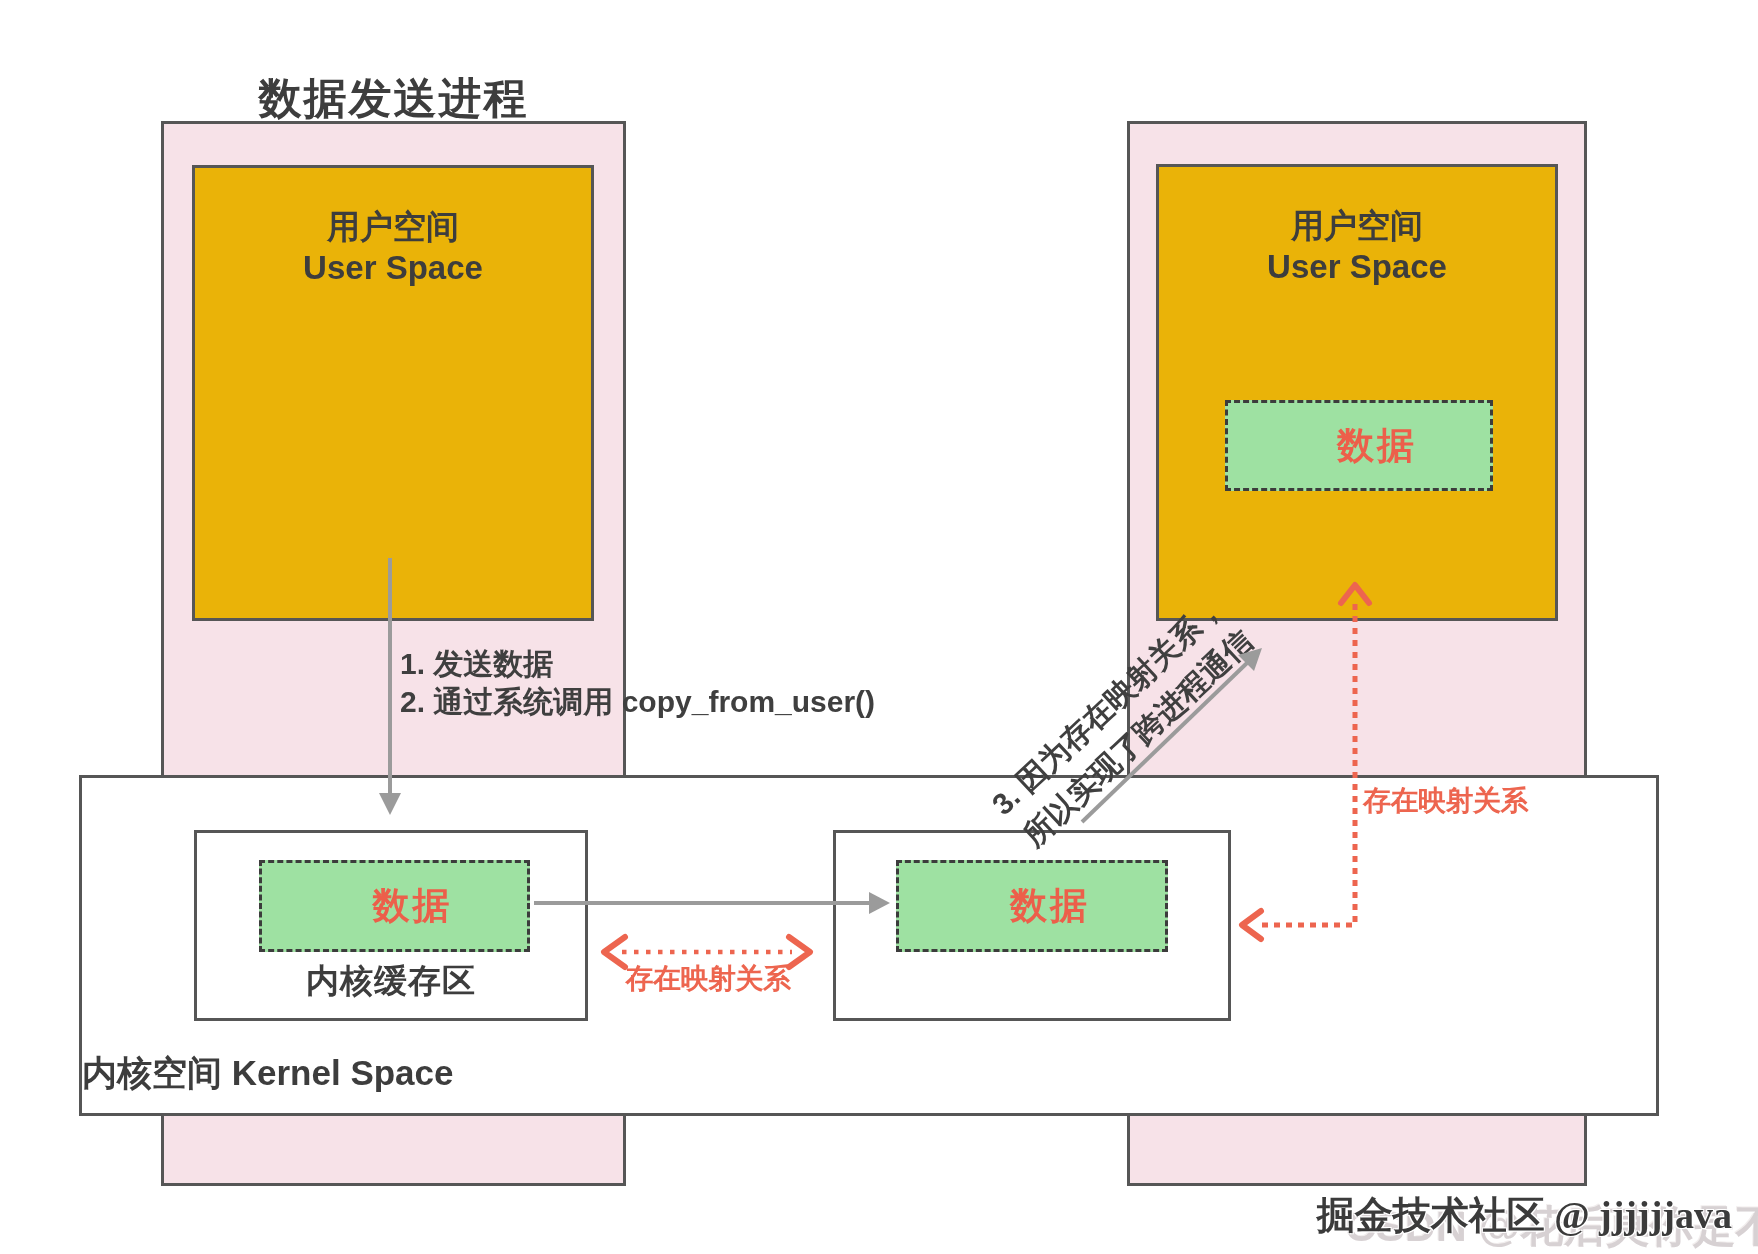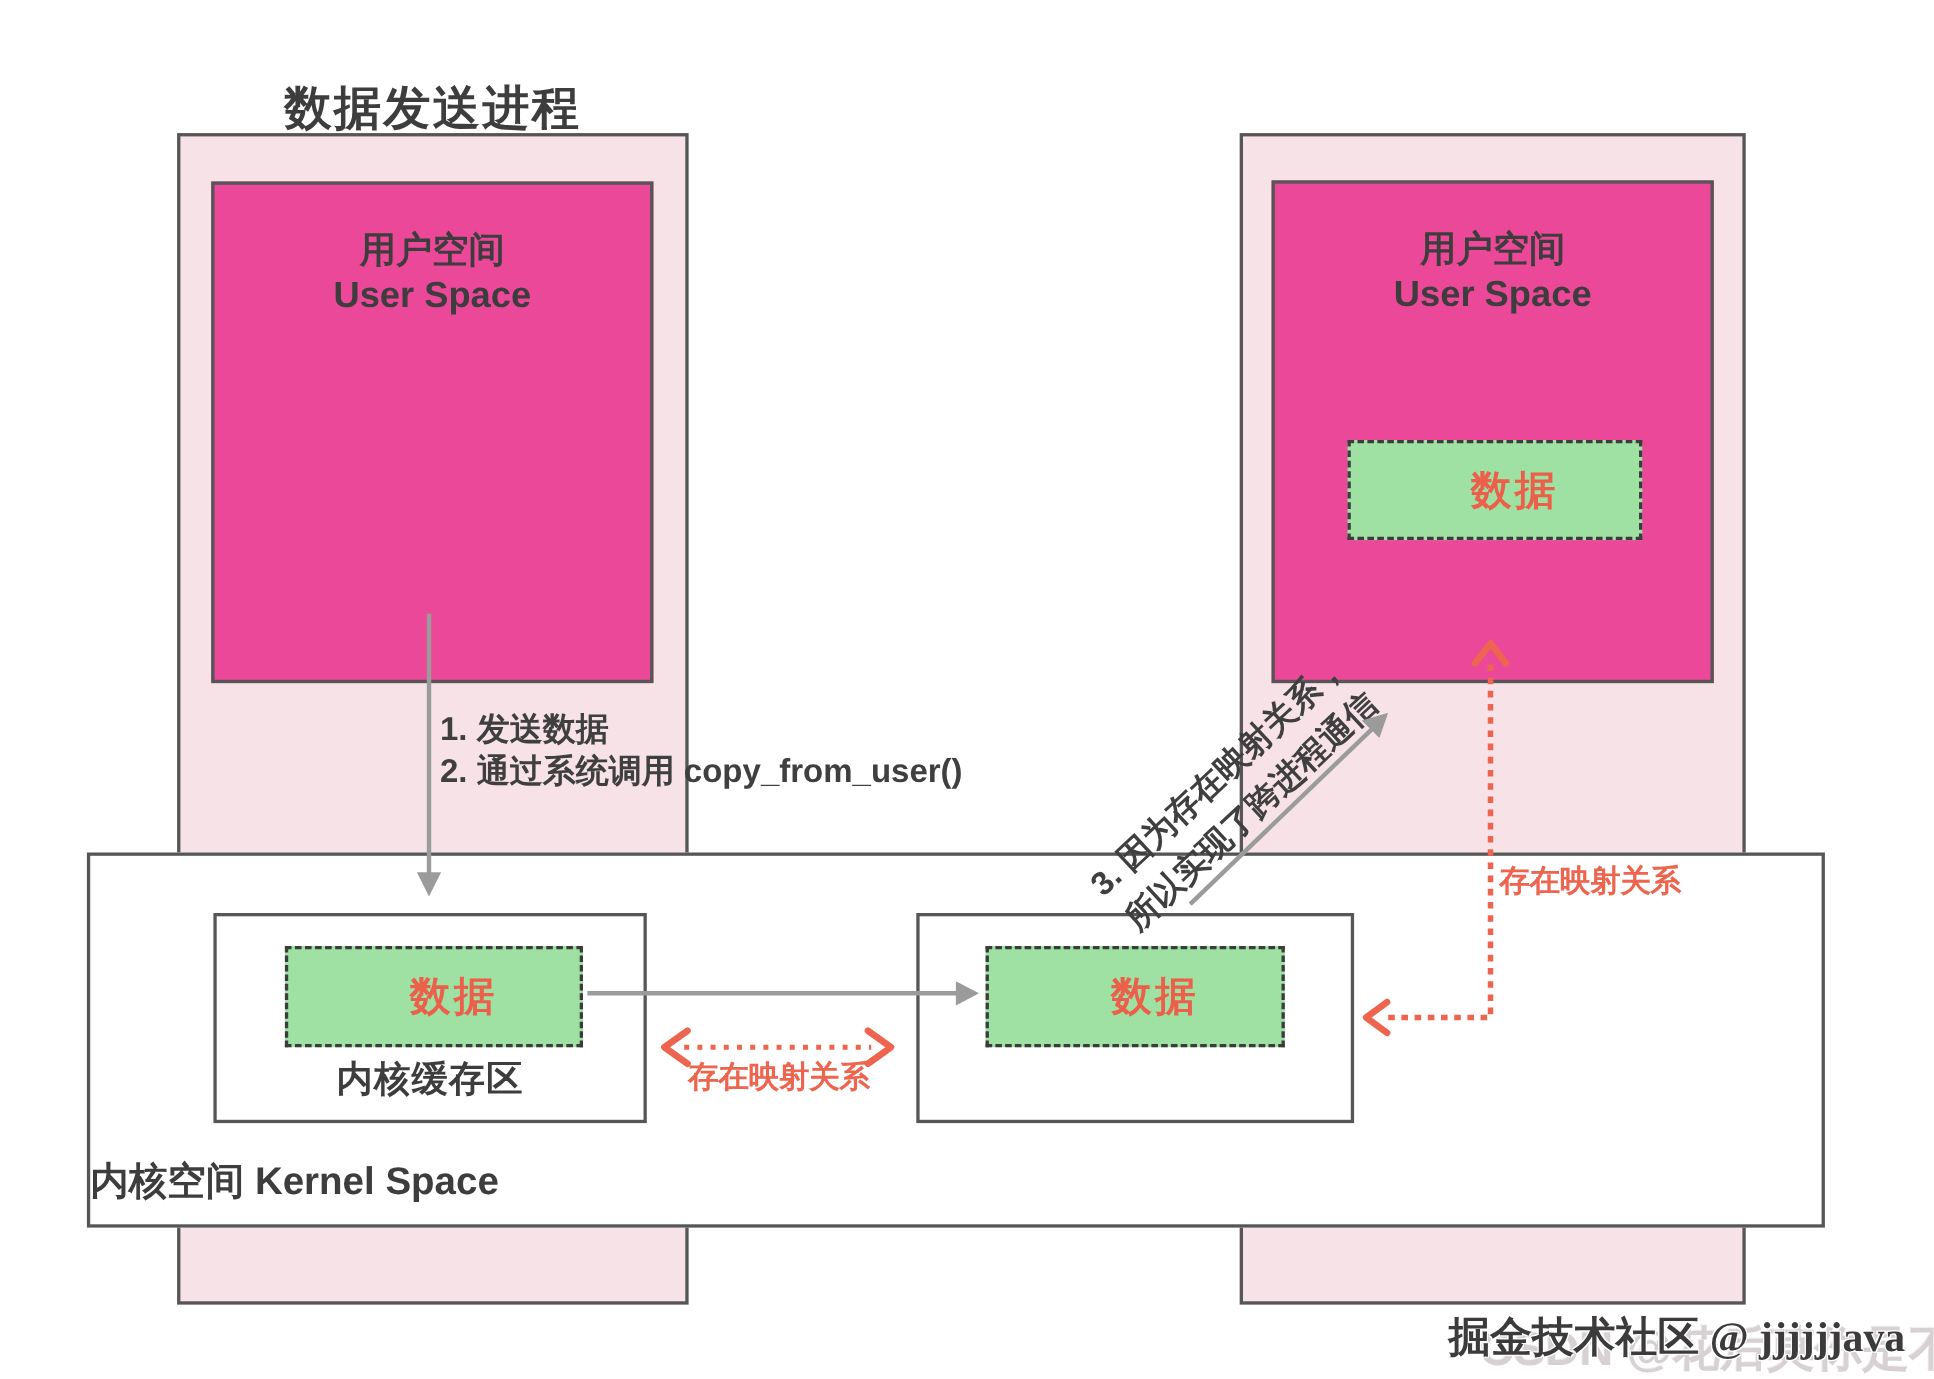--- a/index.html
+++ b/index.html
@@ -8,21 +8,21 @@
     font-family:"Liberation Sans","DejaVu Sans",sans-serif;color:#3d3d3d;
   }
   .process-title{
     position:absolute;top:30px;text-align:center;
     font-size:43px;font-weight:bold;color:#3d3d3d;letter-spacing:2px;margin-top:40px;
   }
   .pink-box{
     position:absolute;background:#f7e2e8;border:3px solid #565656;box-sizing:border-box;
   }
   .white-box{
-    position:absolute;background:#ec4899;border:3px solid #565656;box-sizing:border-box;
+    position:absolute;background:#eab308;border:3px solid #565656;box-sizing:border-box;
   }
   .us-label{margin-top:38px;text-align:center;font-size:33px;font-weight:bold;line-height:41px;color:#3d3d3d;}
   .kernel-box{
     position:absolute;left:79px;top:775px;width:1580px;height:341px;
     background:#ffffff;border:3px solid #565656;box-sizing:border-box;
   }
   .kernel-label{
     position:absolute;bottom:16px;left:0;width:100%;text-align:left;
     font-size:35px;font-weight:bold;color:#3d3d3d;
   }

